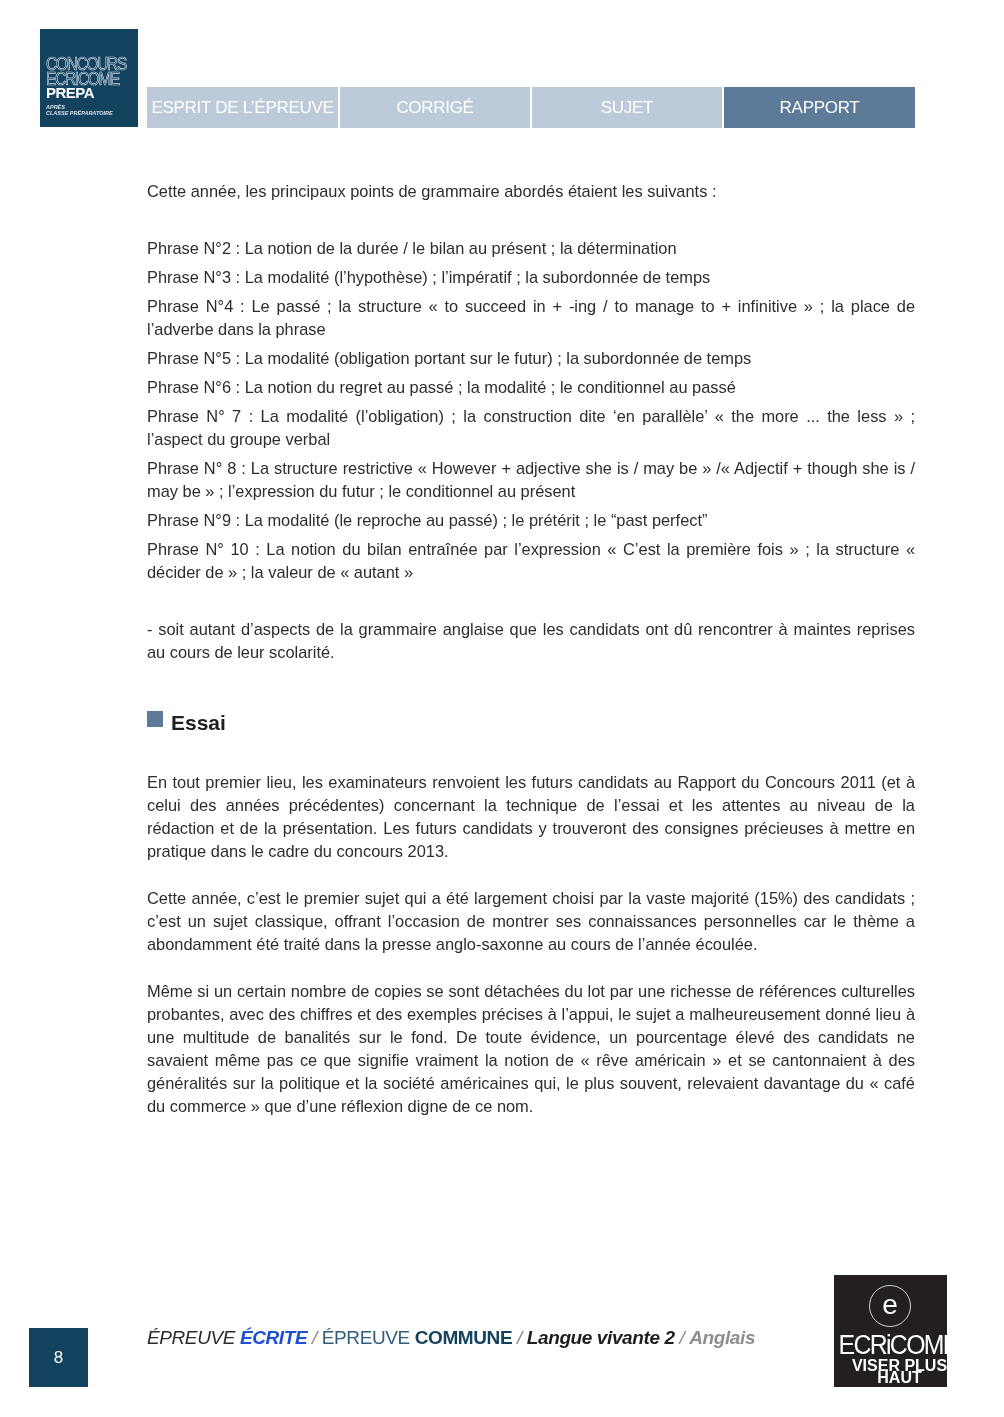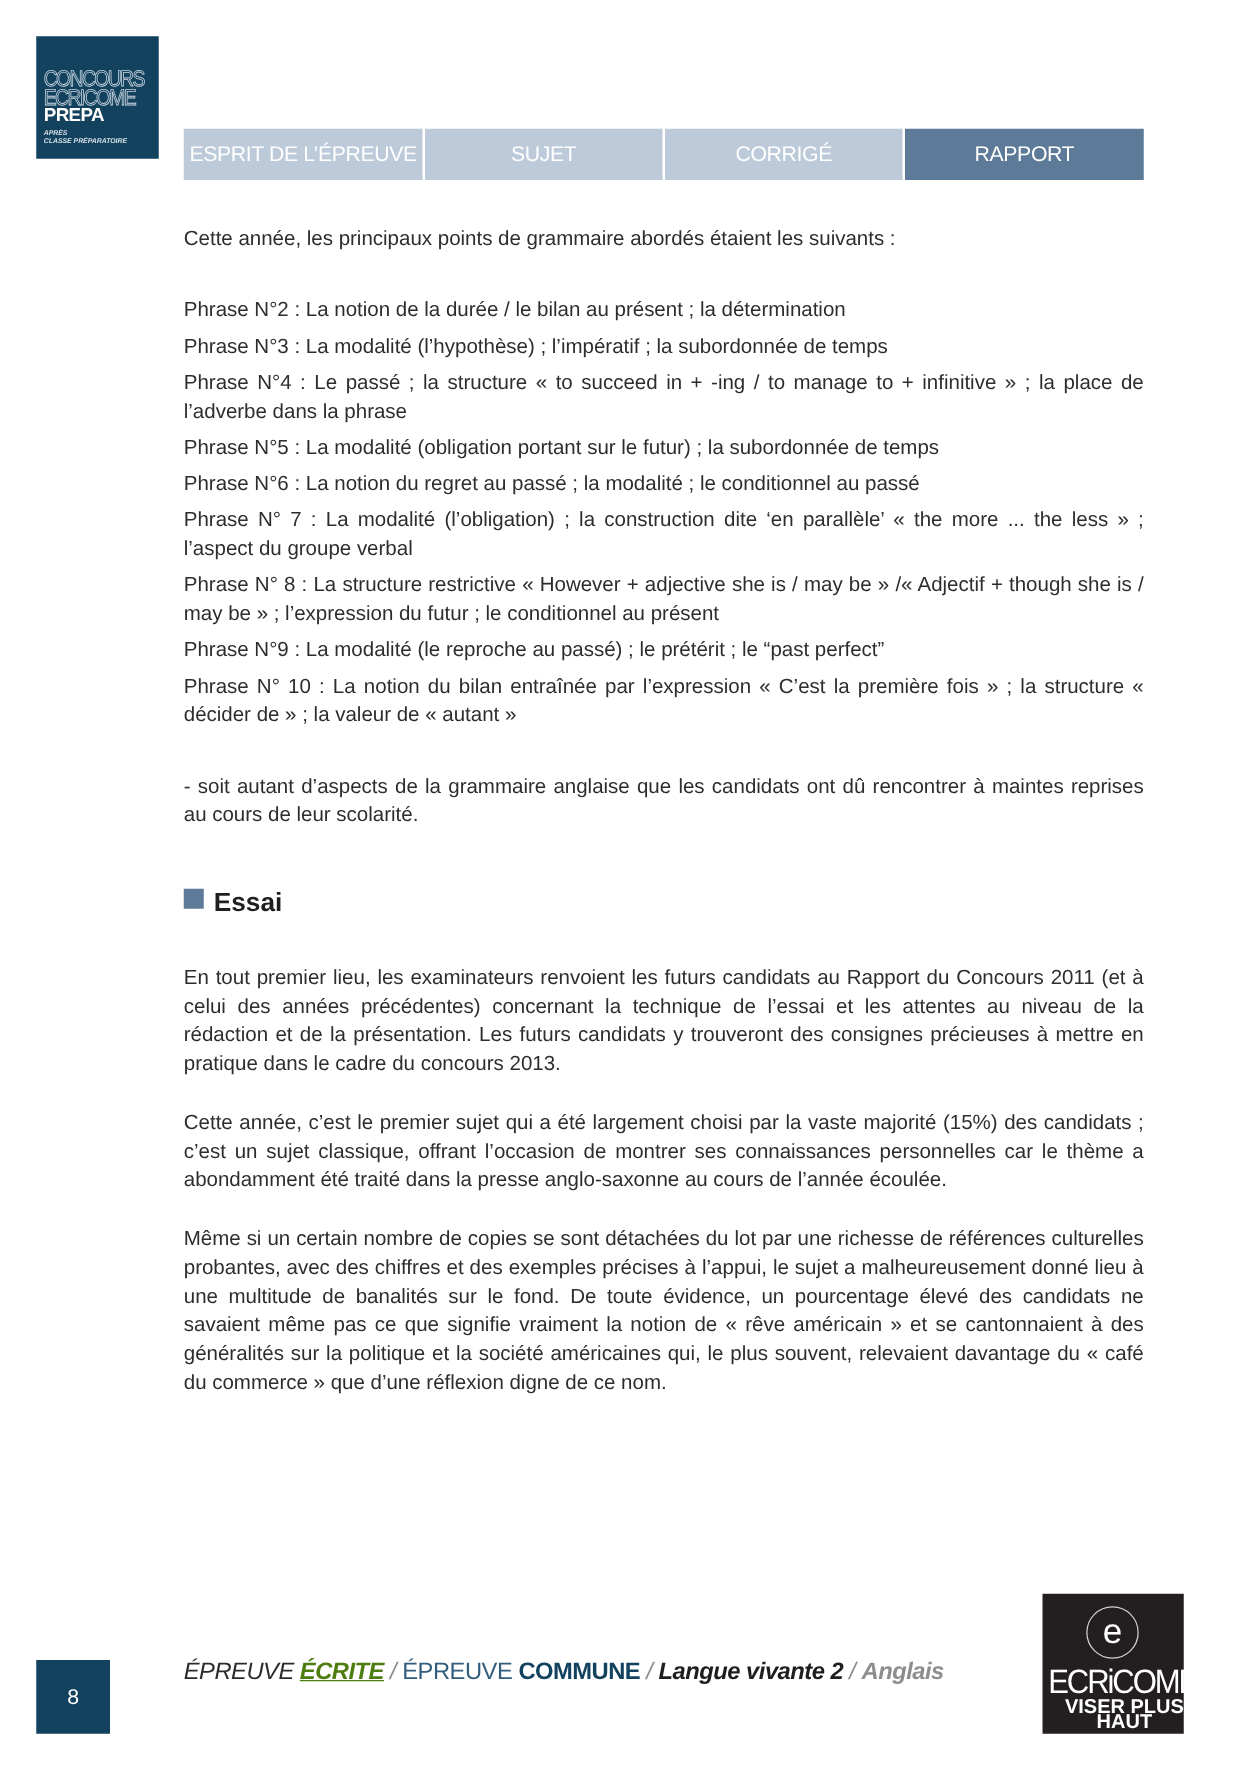--- a/index.html
+++ b/index.html
@@ -2,40 +2,40 @@
 <html><head>
 <meta charset="utf-8">
 <style>
   html, body { margin:0; padding:0; }
   body {
     width:1004px; height:1417px; position:relative; background:#ffffff;
     font-family:"Liberation Sans", "DejaVu Sans", sans-serif; color:#2b2b2b;
     overflow:hidden;
   }
   .logo-top {
-    position:absolute; left:29px; top:29px; width:98px; height:98px;
+    position:absolute; left:40px; top:29px; width:98px; height:98px;
     background:#13425f; color:#ffffff; box-sizing:border-box; padding:27px 0 0 6px;
   }
   .logo-top .l1, .logo-top .l2 {
     font-family:"Liberation Sans", sans-serif; font-size:15.5px; line-height:13px;
     font-weight:normal; letter-spacing:-1.3px; color:transparent;
     -webkit-text-stroke:0.6px #c9d6e0; transform:scaleY(1.15); transform-origin:left top;
     white-space:nowrap;
   }
   .logo-top .l2 { margin-top:2px; }
   .logo-top .l3 {
     font-size:15px; font-weight:bold; line-height:14px; margin-top:2px; letter-spacing:-0.5px;
   }
   .logo-top .l4, .logo-top .l5 {
     font-size:5.5px; font-style:italic; font-weight:bold; line-height:6px; letter-spacing:0px;
     color:#d6e0e8;
   }
   .logo-top .l4 { margin-top:4px; }
 
-  .tabs { position:absolute; left:147px; top:87px; height:41px; display:flex;margin-top:16px; }
+  .tabs { position:absolute; left:147px; top:87px; height:41px; display:flex; }
   .tab {
     height:41px; display:flex; align-items:center; justify-content:center;
     color:#ffffff; font-size:17px; background:#bccad9; margin-right:2px;
     font-family:"Liberation Sans", sans-serif; letter-spacing:-0.3px;
   }
   .tab.t1 { width:191px; }
   .tab.t2 { width:190px; }
   .tab.t3 { width:190px; }
   .tab.t4 { width:191px; margin-right:0; }
   .tab.active { background:#5d7b98; }
@@ -60,21 +60,21 @@
   .page-num {
     position:absolute; left:29px; top:1328px; width:59px; height:59px;
     background:#13425f; color:#ffffff; font-size:17px;
     display:flex; align-items:center; justify-content:center;
   }
   .footer {
     position:absolute; left:147px; top:1326px; font-size:19px; line-height:24px;
     white-space:nowrap; letter-spacing:-0.4px;
   }
   .footer .f1 { font-style:italic; color:#2b2b2b; }
-  .footer .f2 { font-style:italic; font-weight:bold; color:#4d7c0f;text-decoration:underline; }
+  .footer .f2 { font-style:italic; font-weight:bold; color:#1d4ed8; }
   .footer .sep { color:#8a8a8a; font-style:italic; }
   .footer .f3 { color:#335d7d; }
   .footer .f4 { color:#13425f; font-weight:bold; }
   .footer .f5 { font-style:italic; font-weight:bold; color:#1e1e1e; }
   .footer .f6 { font-style:italic; font-weight:bold; color:#8e8e8e;margin-top:44px; }
 
   .logo-bottom {
     position:absolute; left:834px; top:1275px; width:113px; height:112px;
     background:#231f20; color:#ffffff; text-align:center;
   }
@@ -101,22 +101,22 @@
 <div class="logo-top">
   <div class="l1">CONCOURS</div>
   <div class="l2">ECRICOME</div>
   <div class="l3">PREPA</div>
   <div class="l4">APRÈS</div>
   <div class="l5">CLASSE PRÉPARATOIRE</div>
 </div>
 
 <div class="tabs">
   <div class="tab t1">ESPRIT DE L’ÉPREUVE</div>
+  <div class="tab t3">CORRIGÉ</div>
   <div class="tab t2">SUJET</div>
-  <div class="tab t3">CORRIGÉ</div>
   <div class="tab t4 active">RAPPORT</div>
 </div>
 
 <div class="content">
   <p class="intro">Cette année, les principaux points de grammaire abordés étaient les suivants :</p>
   <div>
     <p class="phrase">Phrase N°2 : La notion de la durée / le bilan au présent ; la détermination</p>
     <p class="phrase">Phrase N°3 : La modalité (l’hypothèse) ; l’impératif ; la subordonnée de temps</p>
     <p class="phrase">Phrase N°4 : Le passé ; la structure « to succeed in + -ing / to manage to + infinitive » ; la place de l’adverbe dans la phrase</p>
     <p class="phrase">Phrase N°5 : La modalité (obligation portant sur le futur) ; la subordonnée de temps</p>

